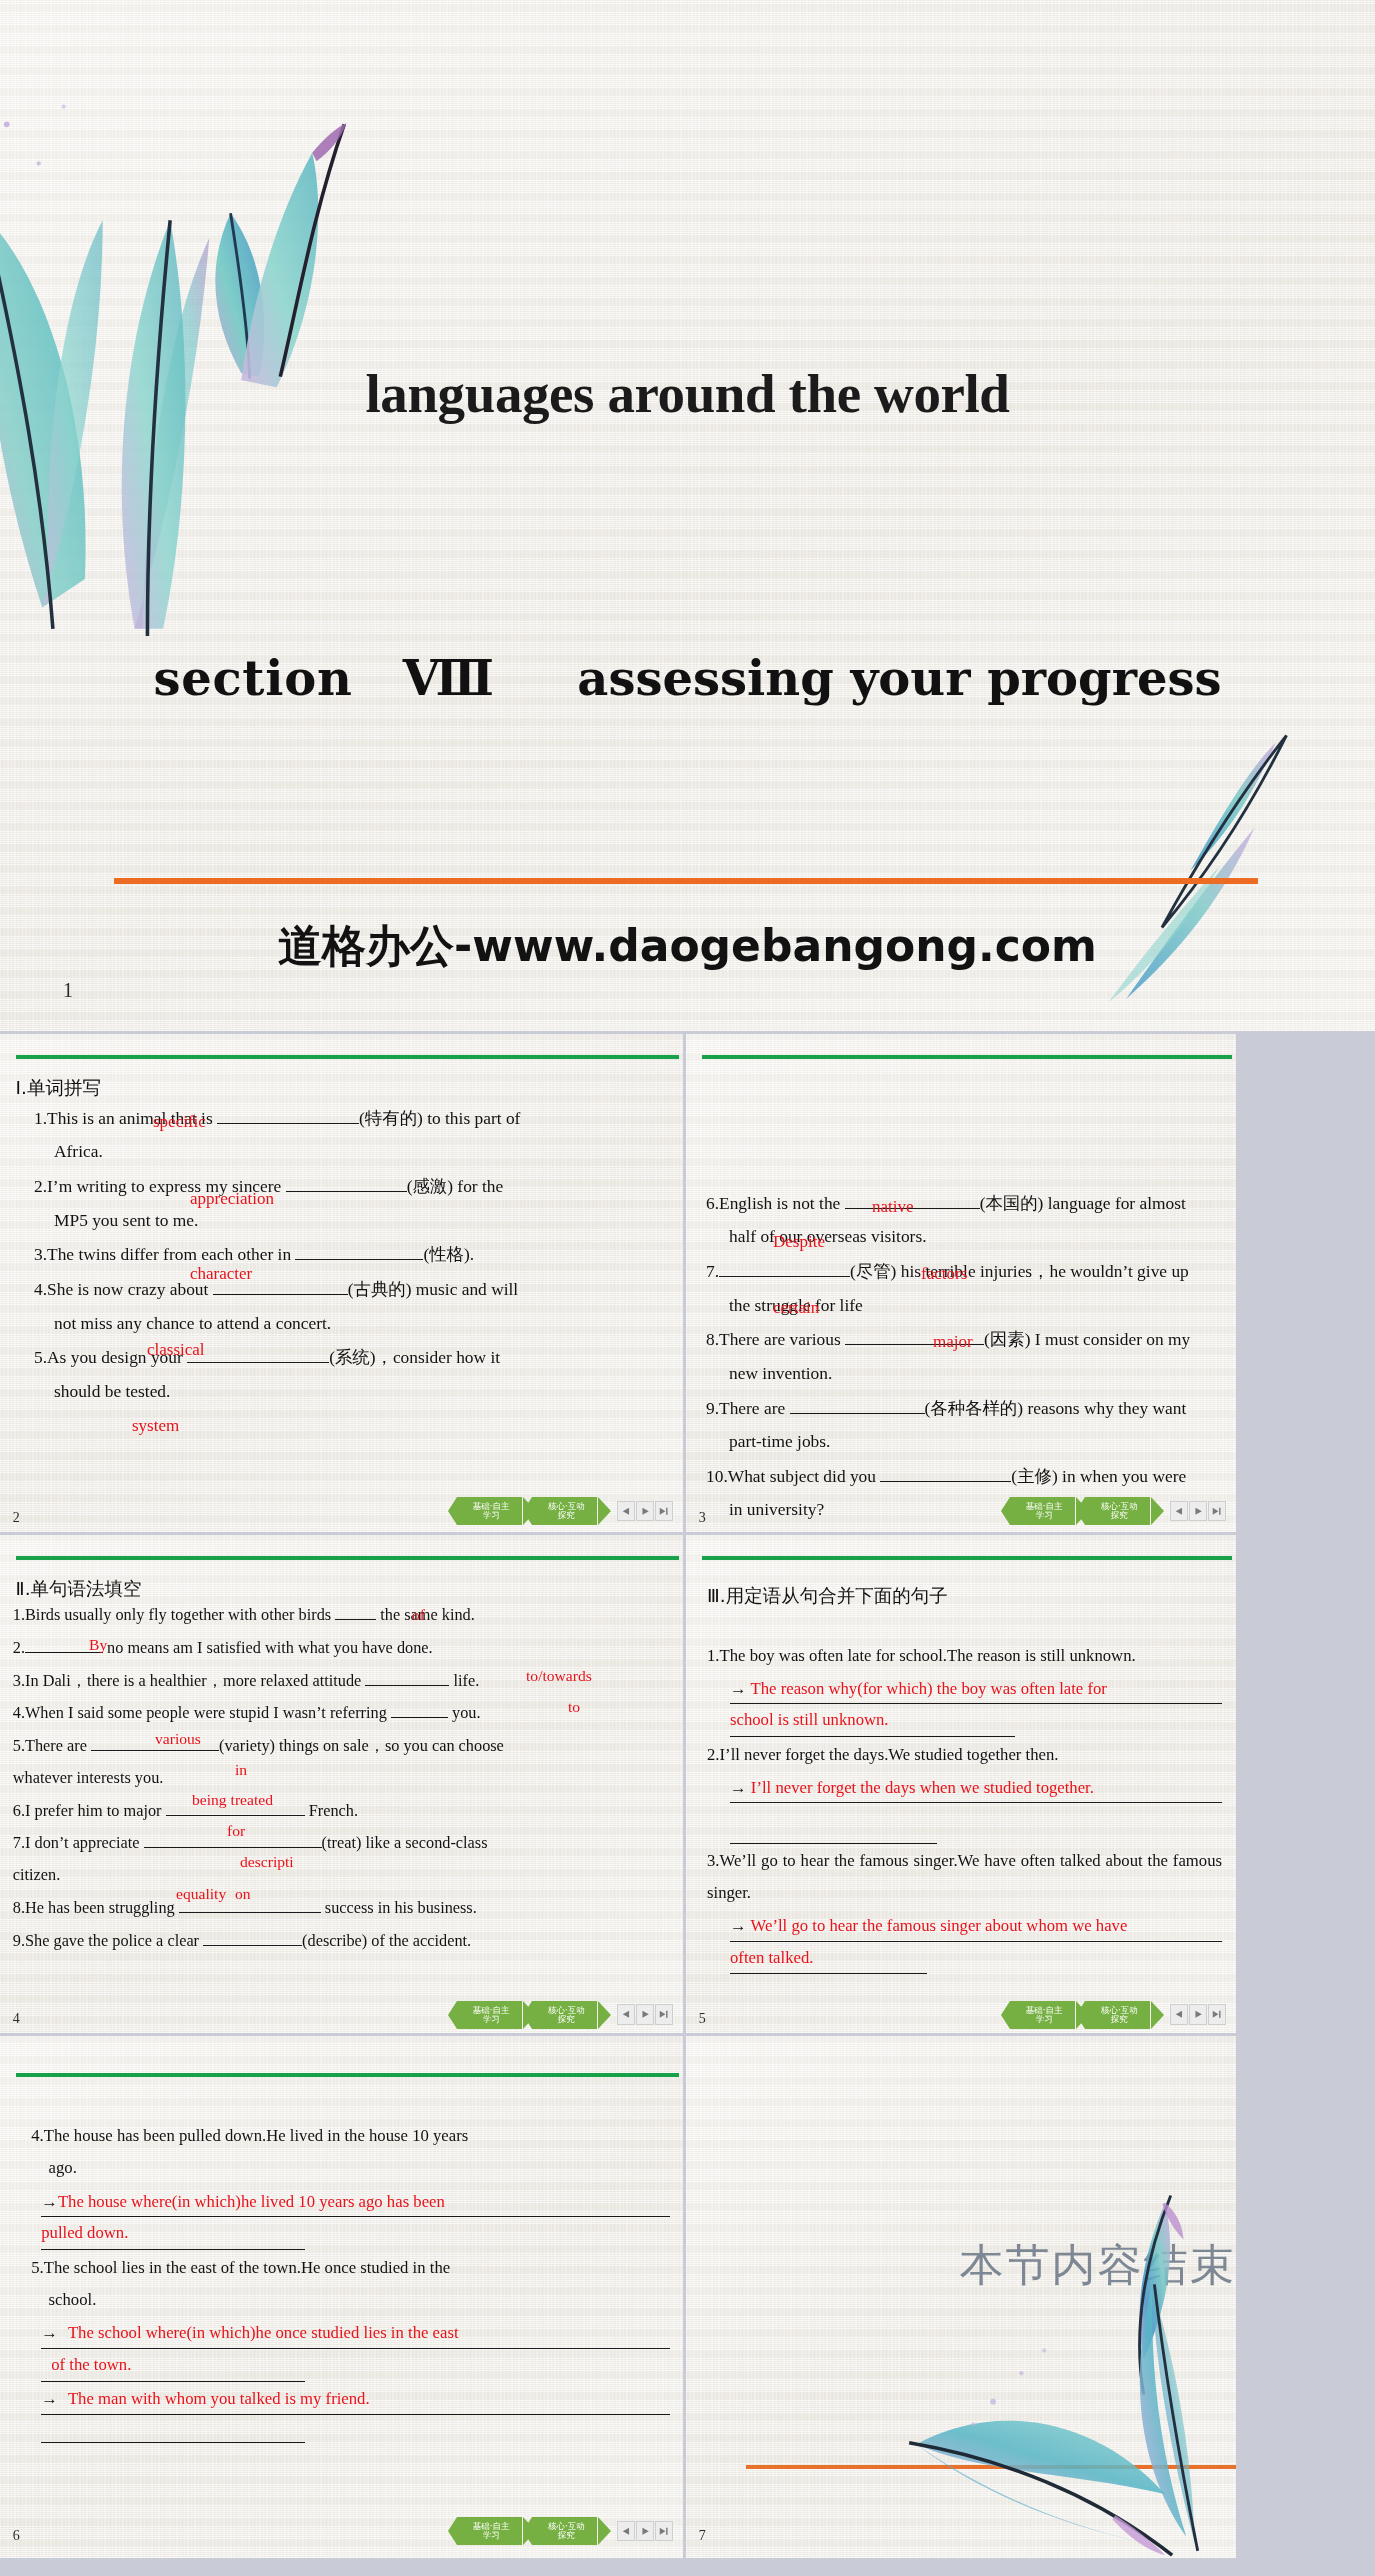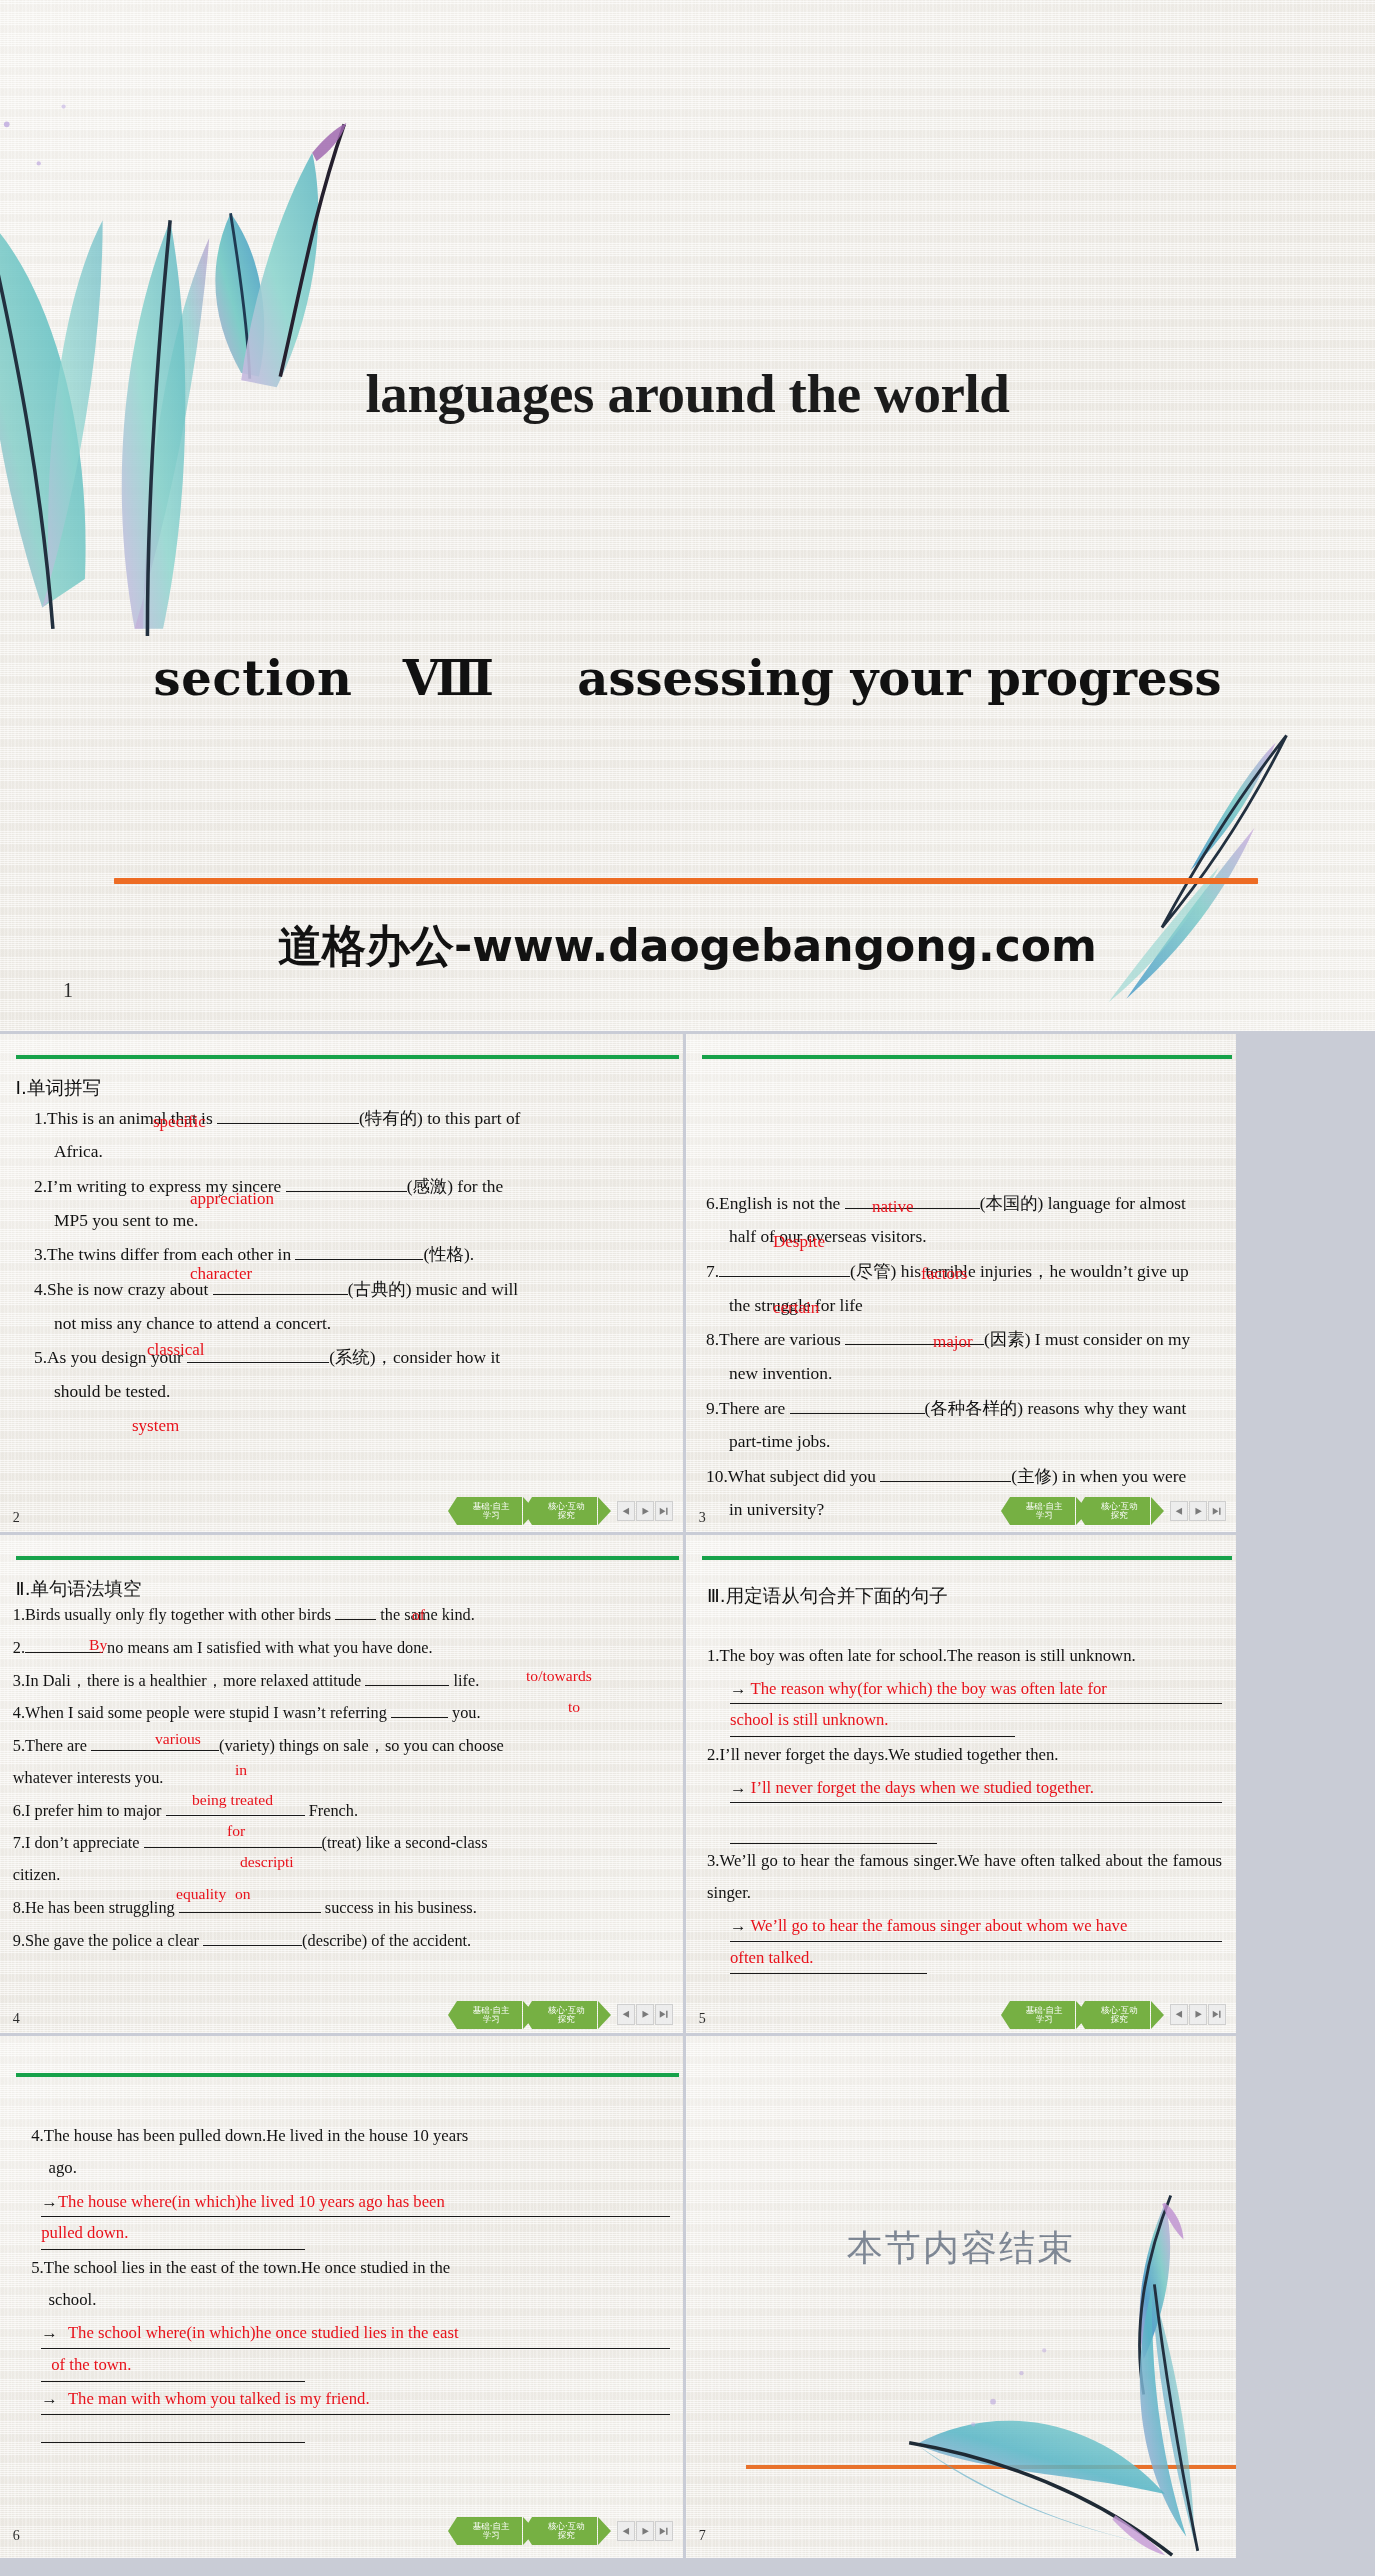--- a/index.html
+++ b/index.html
@@ -61,22 +61,22 @@
         border-bottom:14px solid transparent;border-right:9.2px solid #76b043;}
   .chev:after{content:"";position:absolute;right:-13.5px;top:0;border-top:14px solid transparent;
         border-bottom:14px solid transparent;border-left:13.5px solid #76b043;}
   .navbtns{display:flex;gap:1.4px;margin-left:10px;}
   .navbtn{width:15.6px;height:18.5px;background:#ededed;border:0.7px solid #cfcfcf;
           display:flex;align-items:center;justify-content:center;}
   .navbtn svg{display:block;}
   .c-pg{left:12.8px;bottom:5.7px;font-size:14px;}
 
   
-  .end-text{position:absolute;left:0;right:0;top:188px;text-align:center;
-     font-family:"DejaVu Serif",serif;font-size:36px;color:#7e8794;letter-spacing:2.1px;}
+  .end-text{position:absolute;left:0;right:0;top:200px;text-align:right;
+     font-family:"DejaVu Serif",serif;font-size:44px;color:#7e8794;letter-spacing:2.1px;}
   .end-rule{position:absolute;left:60px;width:568px;top:429px;height:3.6px;background:#e8722c;}
 </style>
 </head>
 <body>
 
 <div class="deck">
 
   <div class="slide title-slide">
 
     <div class="feather-wrap fw-tl">

